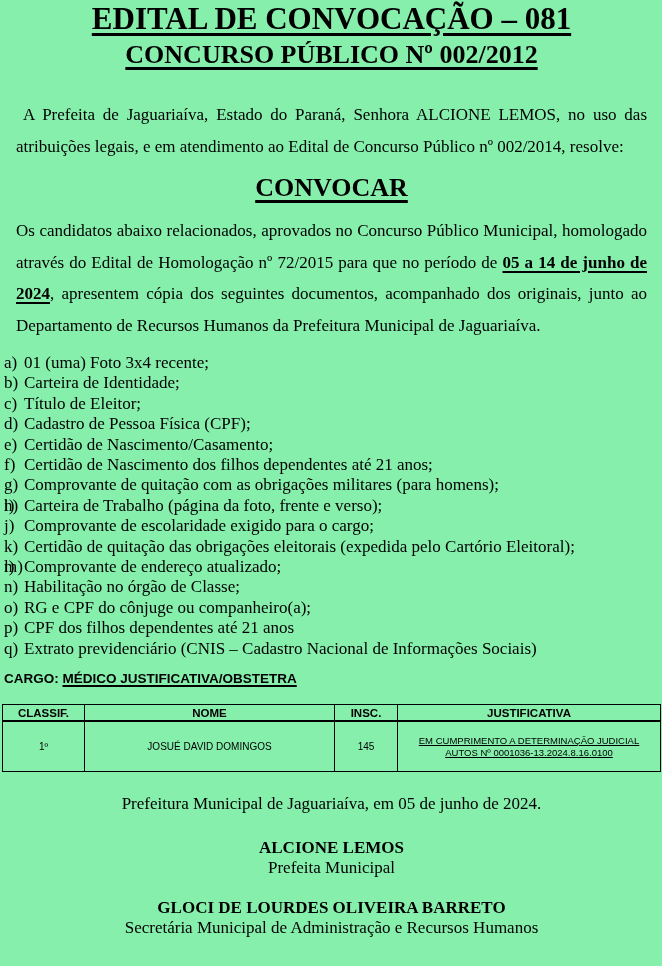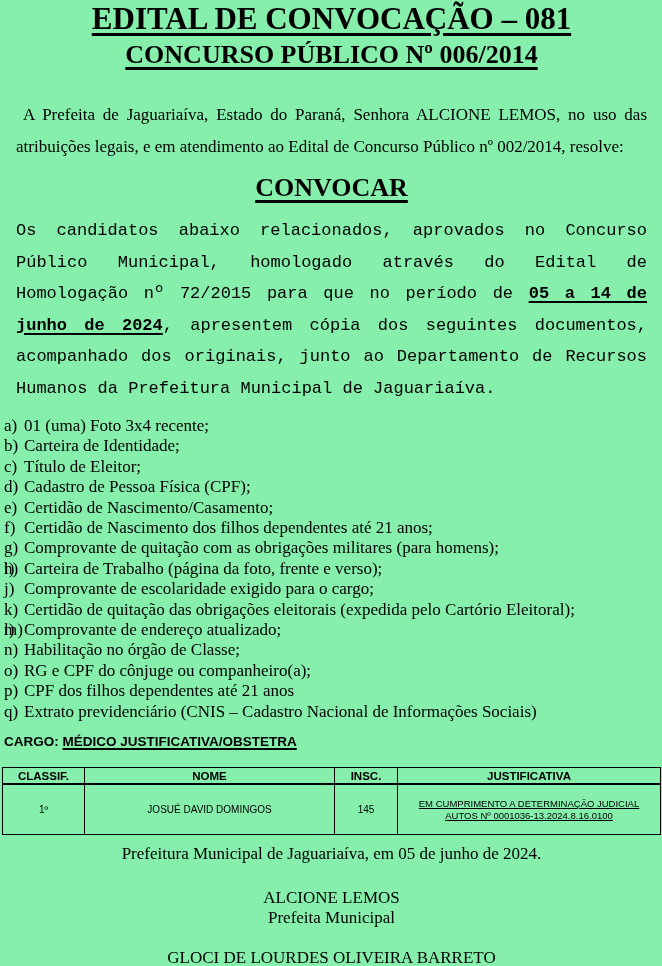--- a/index.html
+++ b/index.html
@@ -26,21 +26,21 @@
   .para {
     margin: 12px; font-size: 17px; line-height: 31.5px;
     text-align: justify;
   }
   .para-intro { margin-top: 30px; text-indent: 7px; }
   .convocar {
     margin: 4px 0 0; text-align: center;
     font-size: 26px; line-height: 28px; font-weight: bold;
     text-decoration: underline; text-decoration-thickness: 2.5px; text-underline-offset: 4px;
   }
-  .para-body { margin-top: 13px; font-family: Liberation Mono, monospace; }
+  .para-body { margin-top: 13px; }
   .highlight {
     font-weight: bold;
     text-decoration: underline; text-decoration-thickness: 2px; text-underline-offset: 3px;
   }
   .req-list { margin: 7px 0 0; padding: 0; list-style: none; }
   .req-item {
     position: relative; padding-left: 20px;
     font-size: 17px; line-height: 20.4px;
   }
   .req-marker { position: absolute; left: 0; top: 0; }
@@ -66,35 +66,35 @@
     border: 1px solid #000;
     font-size: 10px; height: 49px;
     padding: 0 3px; vertical-align: middle;
   }
   .conv-table td.cell-just { font-size: 9.5px; line-height: 12px; text-decoration: underline; }
   .col-classif { width: 82px; }
   .col-nome { width: 250px; }
   .col-insc { width: 63px; }
   .col-just { width: 263px; }
   .place-date {
-    margin: 8px 0 0; text-align: center;
+    margin: 21px 0 0; text-align: center;
     font-size: 17px; line-height: 21px;
   }
   .signature { text-align: center; font-size: 17px; line-height: 20px; }
   .sig-1 { margin-top: 24px; }
   .sig-2 { margin-top: 20px; }
-  .sig-name { font-weight: normal; }
+  .sig-name { font-weight: bold; }
 </style>
 </head>
 <body>
 
 <div class="page">
 
   <h1 class="doc-title">EDITAL DE CONVOCAÇÃO – 081</h1>
-  <h2 class="doc-subtitle">CONCURSO PÚBLICO Nº 006/2014</h2>
+  <h2 class="doc-subtitle">CONCURSO PÚBLICO Nº 002/2012</h2>
 
   <p class="para para-intro">A Prefeita de Jaguariaíva, Estado do Paraná, Senhora ALCIONE LEMOS, no uso das atribuições legais, e em atendimento ao Edital de Concurso Público nº 002/2014, resolve:</p>
 
   <h3 class="convocar">CONVOCAR</h3>
 
   <p class="para para-body"><span>Os candidatos abaixo relacionados, aprovados no Concurso Público Municipal, homologado através do Edital de Homologação nº 72/2015 para que no período de </span><span class="highlight">05 a 14 de junho de 2024</span><span>, apresentem cópia dos seguintes documentos, acompanhado dos originais, junto ao Departamento de Recursos Humanos da Prefeitura Municipal de Jaguariaíva.</span></p>
 
   <div class="req-list">
     <div class="req-item"><span class="req-marker">a)</span><span>01 (uma) Foto 3x4 recente;</span></div>
     <div class="req-item"><span class="req-marker">b)</span><span>Carteira de Identidade;</span></div>

